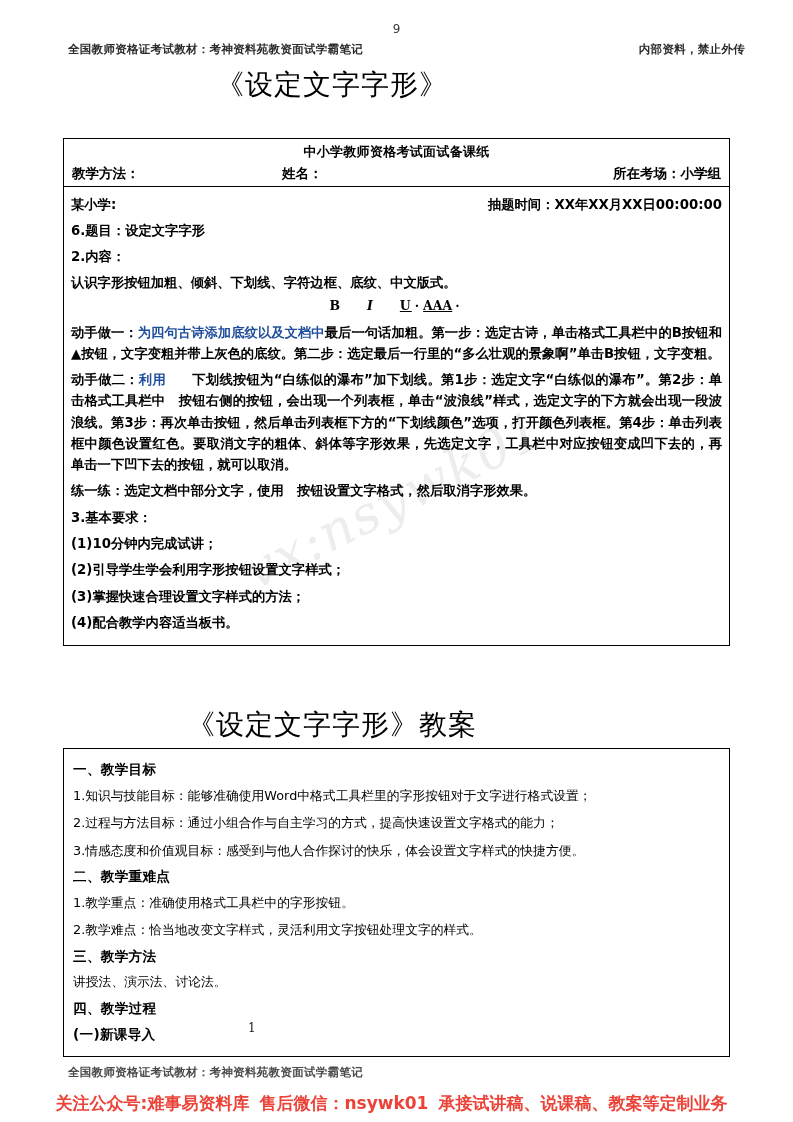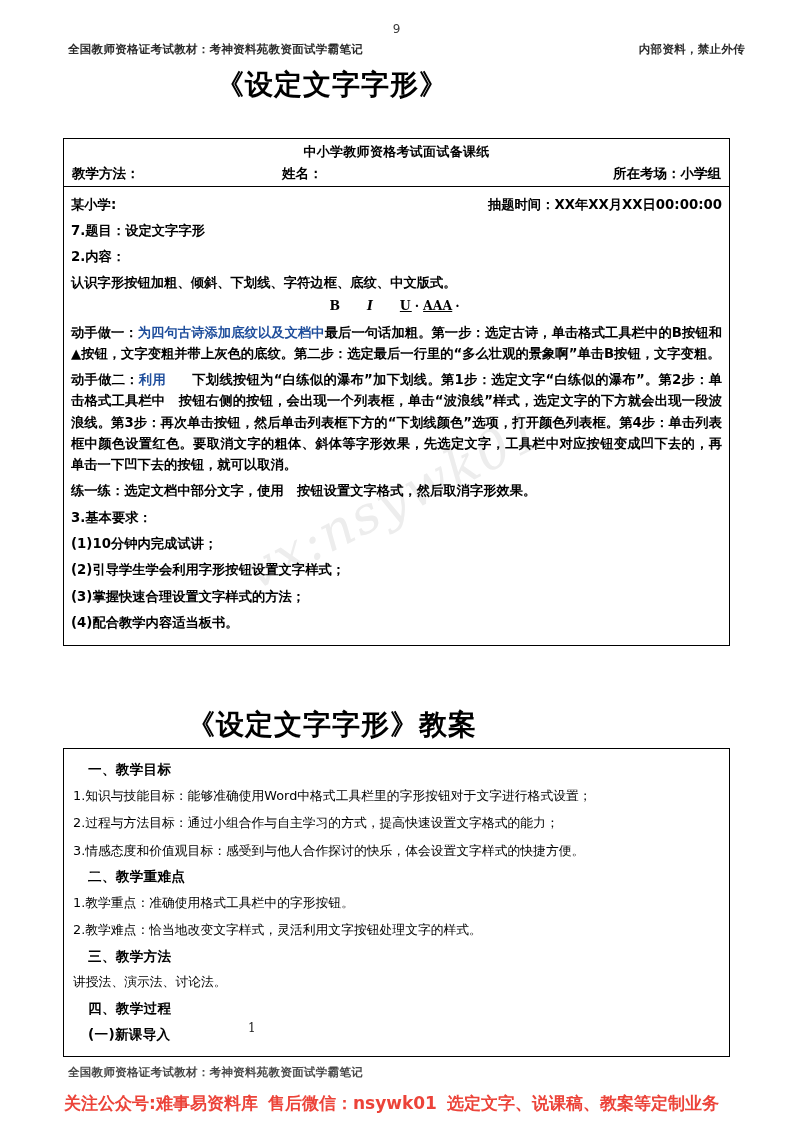--- a/index.html
+++ b/index.html
@@ -82,21 +82,21 @@
     padding-left: 46px;
   }
 
   
   .doc-title {
     position: absolute;
     left: 0;
     width: 664px;
     text-align: center;
     font-family: "DejaVu Serif", "Liberation Serif", serif;
-    font-weight: bold;
+    font-weight: normal;
     font-size: 28px;
     letter-spacing: 1px;
     z-index: 2;
   }
   #title-main { top: 66px; }
   #title-lesson-plan { top: 706px; }
 
   
   .doc-table {
     position: absolute;
@@ -180,21 +180,21 @@
 
   
   .plan-cell {
     padding: 6px 8px 6px 9px;
     font-size: 13px;
     line-height: 1.75;
   }
   .sec-head {
     font-weight: bold;
     font-size: 13.6px;
-    margin: 3px 0 3px 15px;
+    margin: 3px 0 3px 0;
     letter-spacing: 0.3px;
   }
   .sec-item {
     margin: 0 0 5px 0;
     font-size: 12.8px;
     font-weight: normal;
   }
   .sec-item.last { margin-bottom: 2px; }
 
   .plan-page-marker {
@@ -260,21 +260,21 @@
       <span class="f-room">所在考场：小学组</span>
     </div>
 
     <div class="t-row body-cell">
 
       <div class="line-flex">
         <span class="lf-left">某小学:</span>
         <span class="lf-right">抽题时间：XX年XX月XX日00:00:00</span>
       </div>
 
-      <p class="para">7.题目：设定文字字形</p>
+      <p class="para">6.题目：设定文字字形</p>
 
       <p class="para">2.内容：</p>
 
       <p class="para tight">认识字形按钮加粗、倾斜、下划线、字符边框、底纹、中文版式。</p>
 
       <div class="toolbar-row">
         <span class="tb-b">B</span><span class="tb-i">I</span><span class="tb-u">U</span><span class="tb-dot">·</span><span class="tb-a">AAA</span><span class="tb-dot">·</span>
       </div>
 
       <p class="para"><span>动手做一：</span><span class="blue">为四句古诗添加底纹以及文档中</span><span>最后一句话加粗。第一步：选定古诗，单击格式工具栏中的B按钮和▲按钮，文字变粗并带上灰色的底纹。第二步：选定最后一行里的“多么壮观的景象啊”单击B按钮，文字变粗。</span></p>
@@ -314,16 +314,16 @@
       <div class="sec-head">(一)新课导入</div>
 
     </div>
   </div>
 
   <div class="plan-page-marker">1</div>
 
   <div class="running-foot">全国教师资格证考试教材：考神资料苑教资面试学霸笔记</div>
 
   <div class="ad-bar">
-    <span class="ad-seg">关注公众号:难事易资料库</span><span class="ad-seg">售后微信：nsywk01</span><span class="ad-seg">选定文字、说课稿、教案等定制业务</span>
+    <span class="ad-seg">关注公众号:难事易资料库</span><span class="ad-seg">售后微信：nsywk01</span><span class="ad-seg">承接试讲稿、说课稿、教案等定制业务</span>
   </div>
 
 </div>
 
 </body></html>

